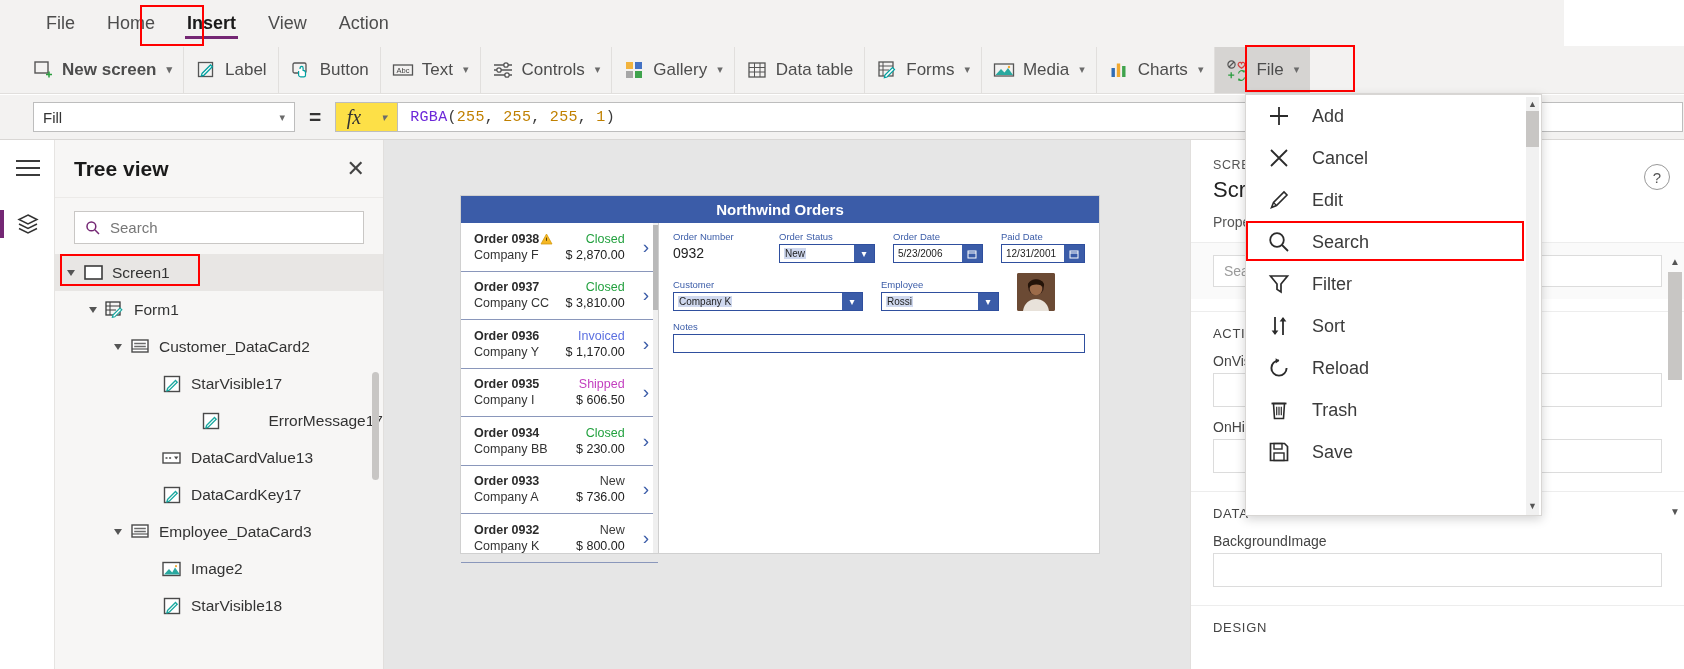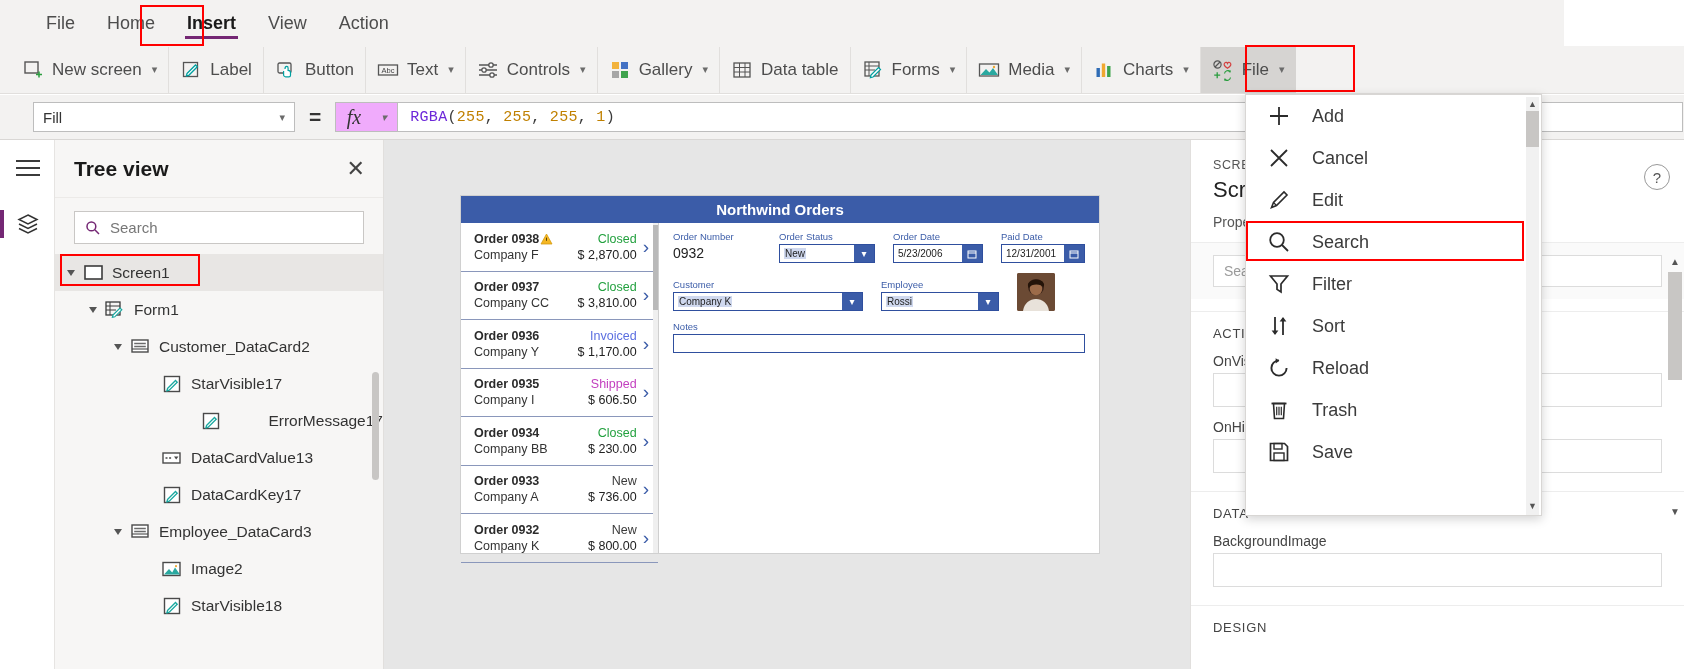--- a/index.html
+++ b/index.html
@@ -30,39 +30,39 @@
   .ribbon {
     position:absolute; left:0; top:46px; width:1684px; height:48px;
     background:#f3f2f1; display:flex; align-items:center;
     border-bottom:1px solid #e1dfdd;
   }
   .rb {
     display:flex; align-items:center; height:46px; padding:0 11px;
     font-size:17px; color:#4d4d4d; gap:8px; white-space:nowrap;
     border-left:1px solid #e1dfdd; cursor:default;
   }
-  .rb:first-child { border-left:none; padding-left:22px; }
+  .rb:first-child { border-left:none; padding-left:32px;font-weight:bold; }
   .rb.sel { background:#d6d4d2; }
   .rb .ic { width:22px; height:22px; display:inline-flex; align-items:center; justify-content:center; flex:0 0 auto; }
   .caret { font-size:11px; color:#6b6b6b; margin-left:2px; }
 
   
   .fxbar {
     position:absolute; left:0; top:95px; width:1684px; height:45px;
     background:#f3f2f1; display:flex; align-items:center;
     border-bottom:1px solid #d9d7d5;
   }
   .propsel {
     margin-left:33px; width:262px; height:30px; background:#fff;
     border:1px solid #bdbdbd; display:flex; align-items:center;
     padding:0 9px; font-size:15px; color:#333; justify-content:space-between;
   }
   .eq { margin:0 14px; font-size:21px; color:#333; font-weight:bold; }
   .fxbtn {
-    width:62px; height:30px; background:#f0abfc; border:1px solid #bdbdbd;
+    width:62px; height:30px; background:#fde047; border:1px solid #bdbdbd;
     border-right:none; display:flex; align-items:center; justify-content:center;
     gap:18px; font-style:italic; font-family:"Liberation Serif",serif;
     font-size:20px; color:#333;
   }
   .fxinput {
     flex:1; height:30px; background:#fff; border:1px solid #bdbdbd;
     display:flex; align-items:center; padding:0 12px;
     font-family:"Liberation Mono", monospace; font-size:15px;
     margin-right:1px; letter-spacing:.3px;
   }
@@ -124,21 +124,21 @@
     background:#ffffff; box-shadow:0 0 0 1px #d0d0d0;
   }
   .appbar {
     height:27px; background:#3b5ca8; color:#fff; display:flex;
     align-items:center; justify-content:center; font-weight:bold; font-size:15px;
   }
   .appbody { display:flex; height:330px; }
   .orderlist { width:204px; position:relative; border-right:1px solid #cfcfcf; }
   .orow {
     height:48.5px; border-bottom:1px solid #8a97bb; display:flex;
-    align-items:center; padding:0 3px 0 13px; gap:4px;
+    align-items:center; padding:0 3px 0 13px; gap:16px;
   }
   .ocol { flex:1; }
   .oline { display:flex; justify-content:space-between; font-size:12.5px; line-height:16px; }
   .onum { font-weight:bold; color:#2b2b2b; display:flex; align-items:center; gap:1px;}
   .ocomp { color:#333; }
   .oamt { color:#222; }
   .chev { font-size:19px; color:#3b5ca8; padding:0 6px 0 2px; font-weight:300;}
   .st-Closed { color:#23a13f; }
   .st-Invoiced { color:#5b6fe0; }
   .st-Shipped { color:#c33fbf; }

